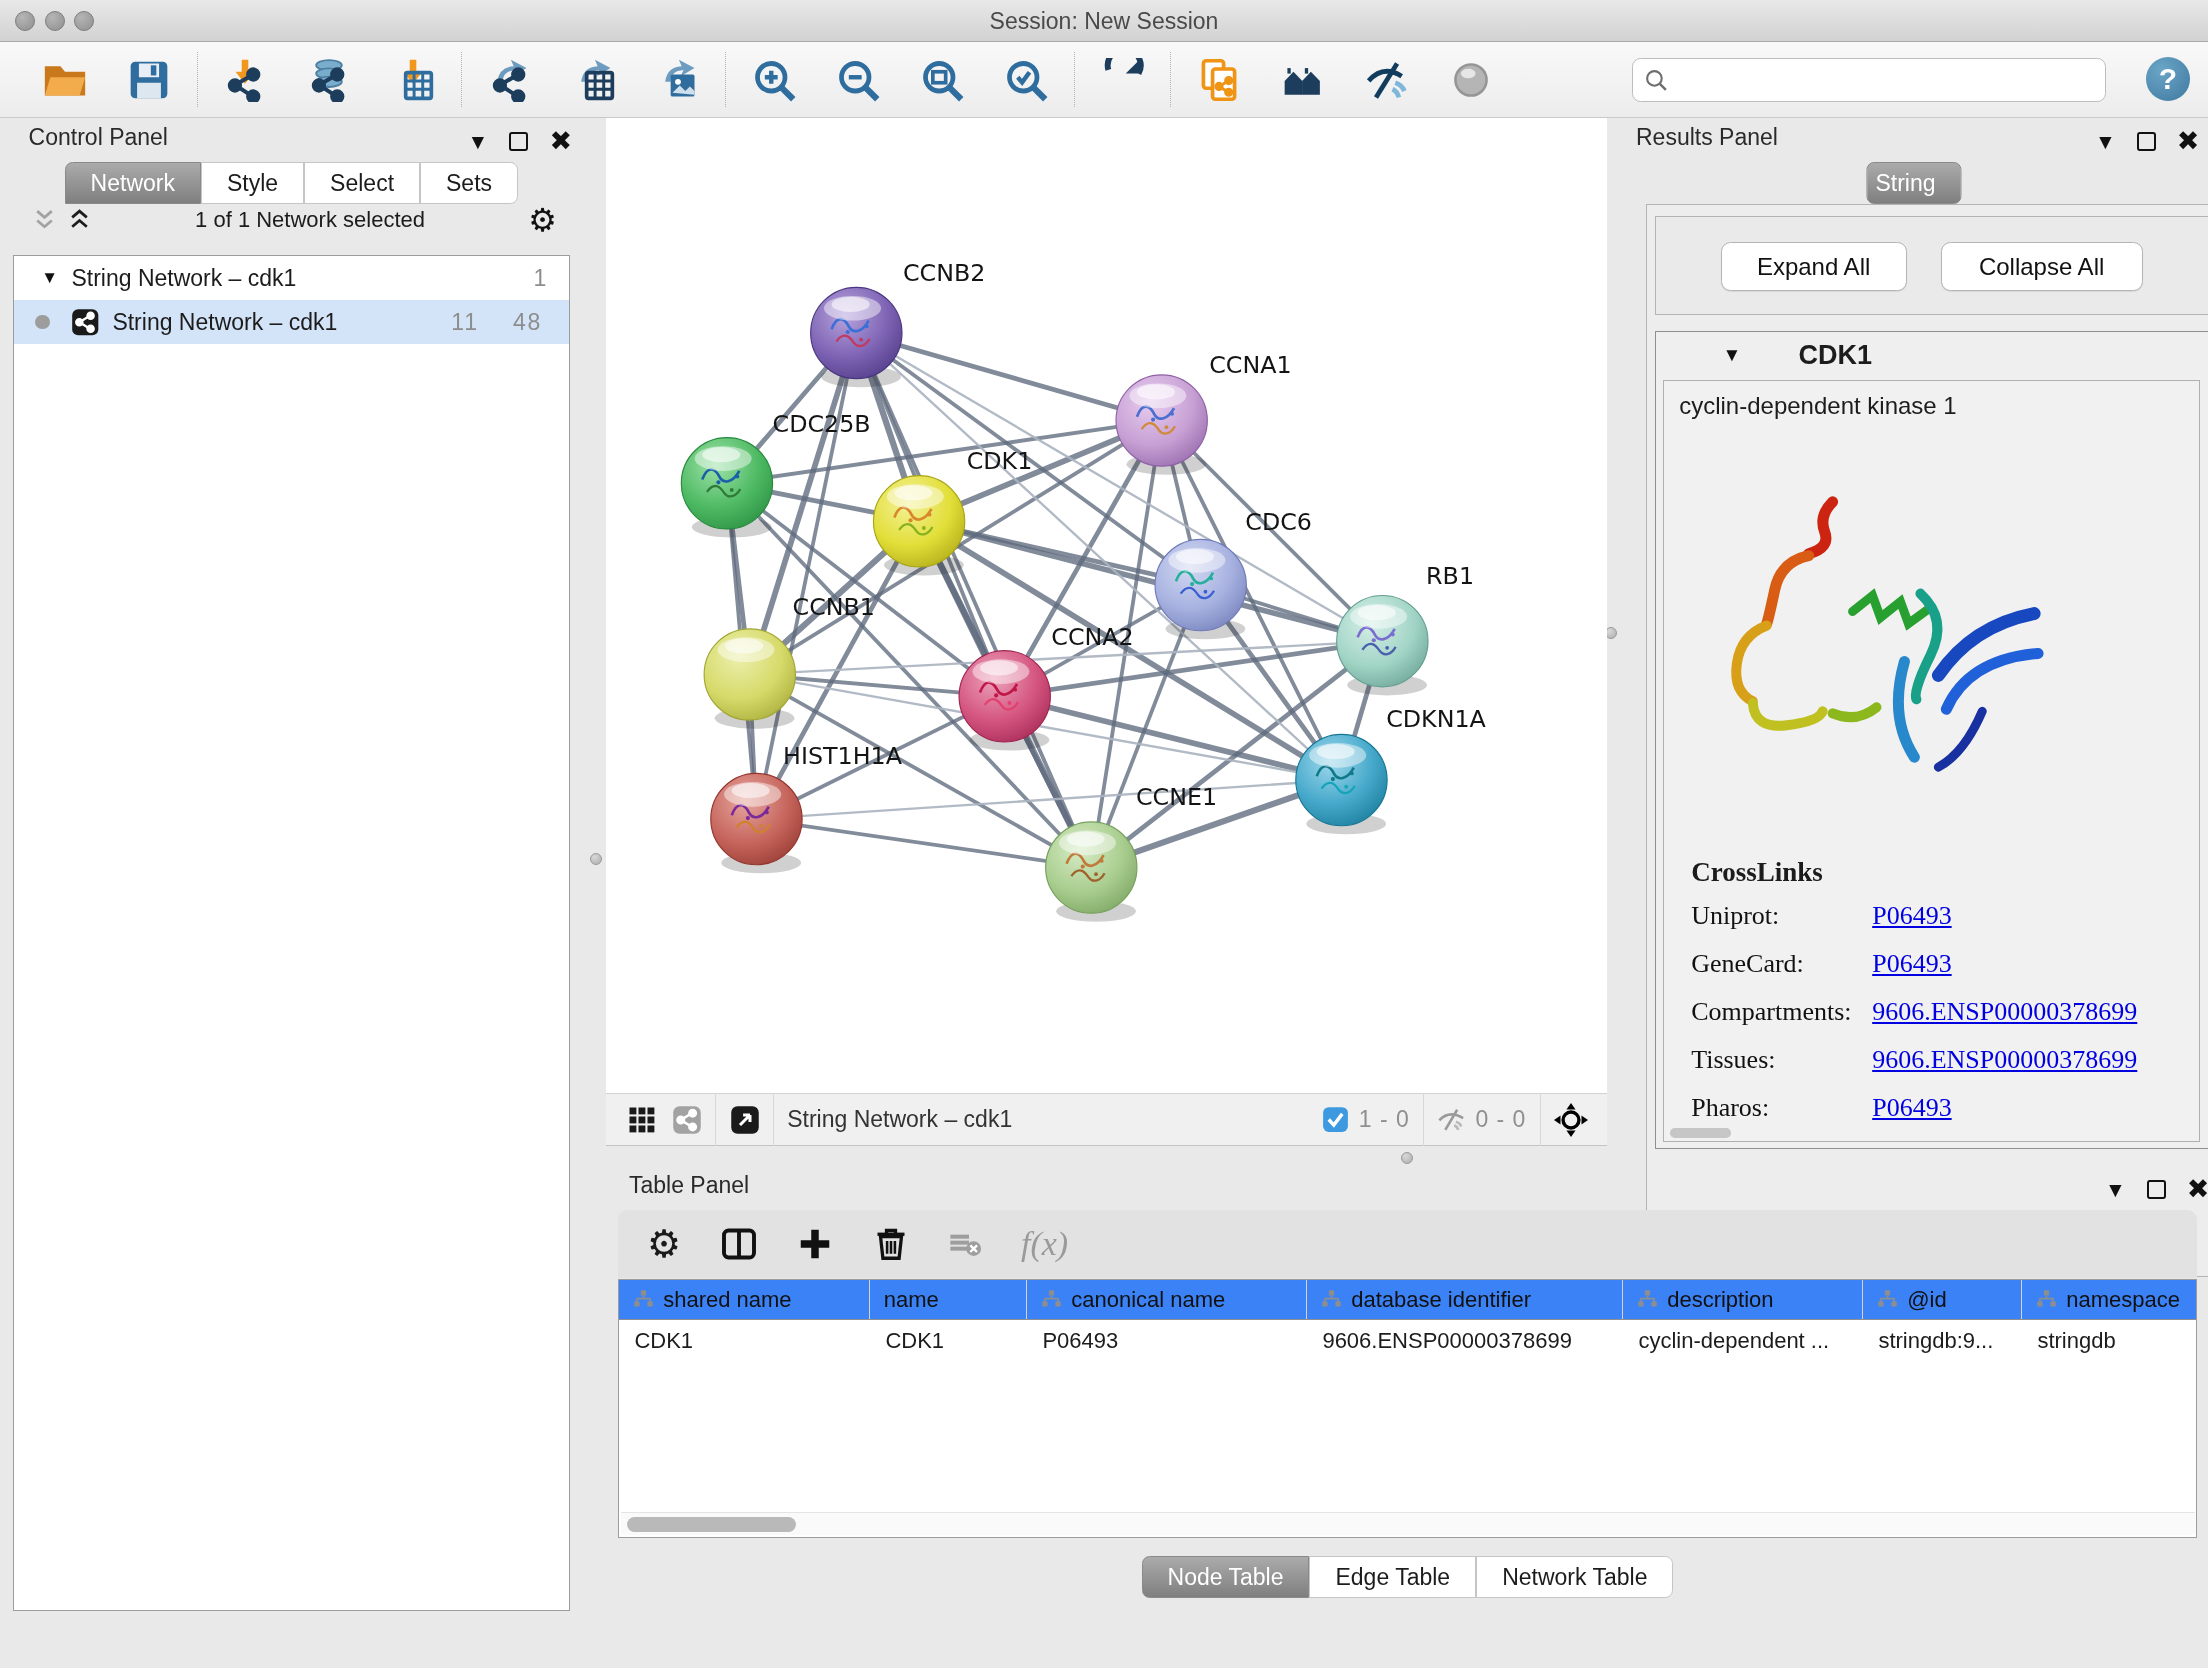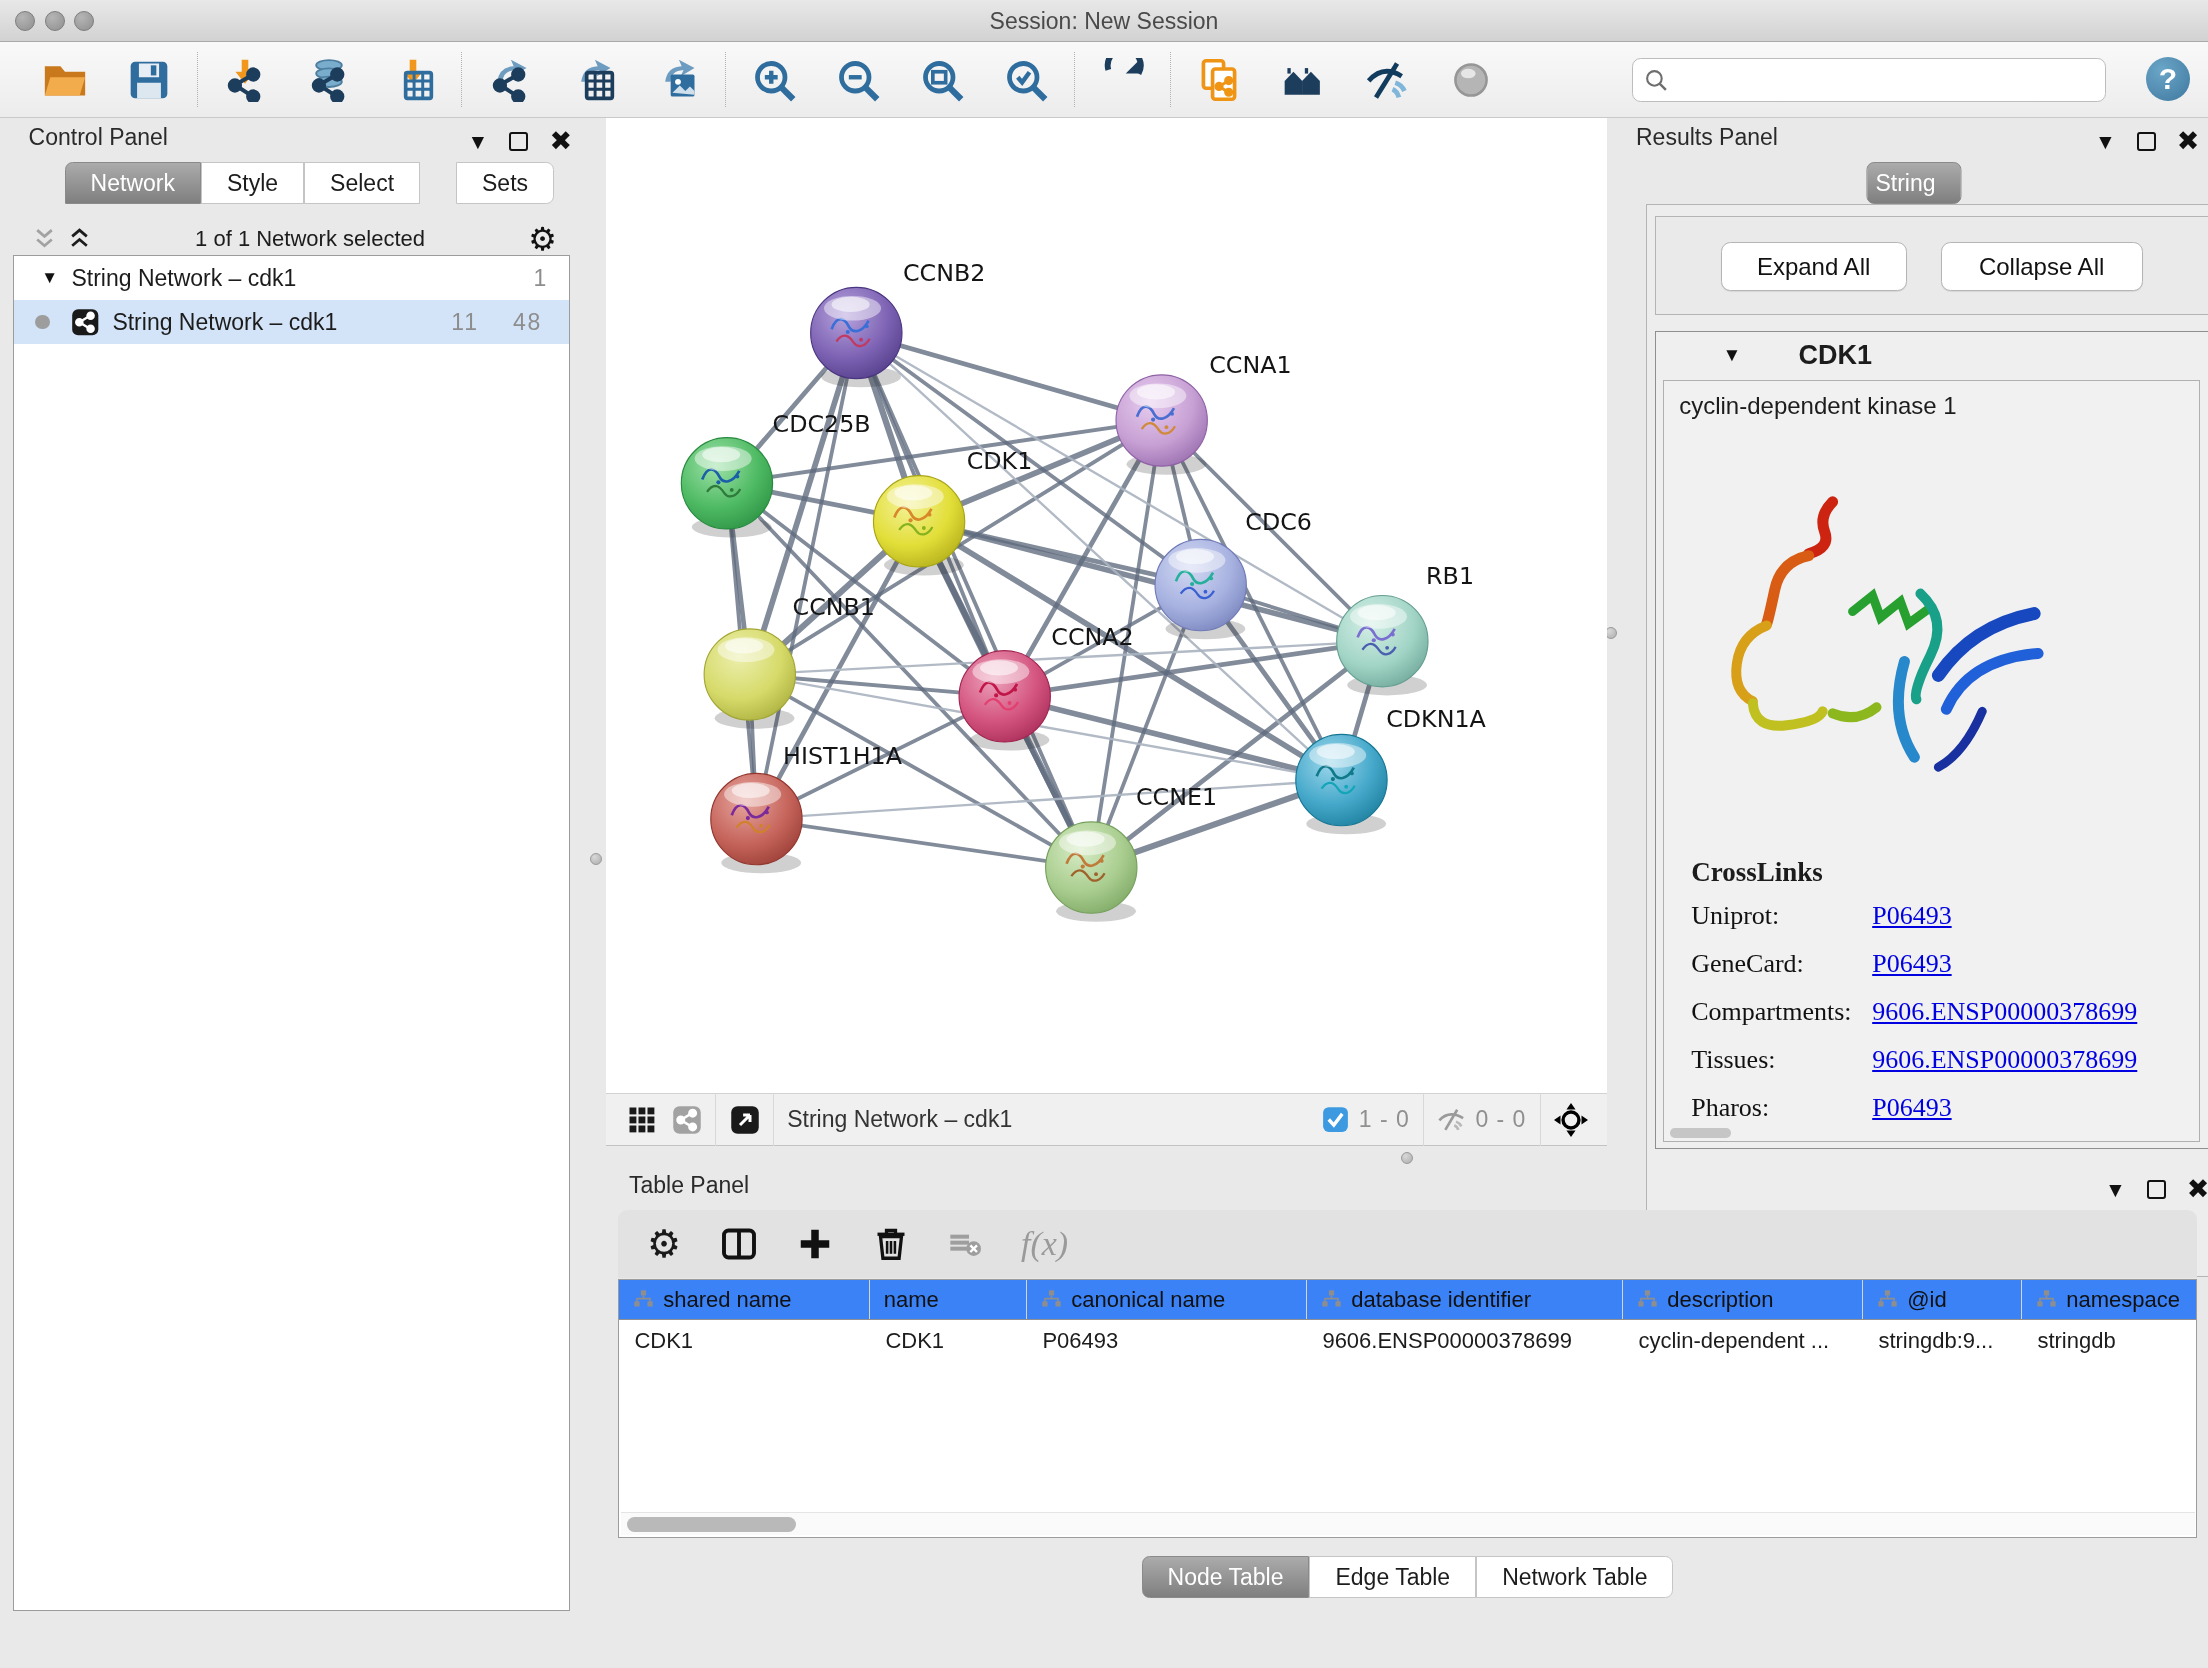--- a/index.html
+++ b/index.html
@@ -37,22 +37,22 @@
   .pc.square{width:19px;height:19px;border:2.9px solid #111;border-radius:2.9px;}
   .pc.x{font-size:27px;font-weight:bold;}
   .tab{height:42px;padding:0 25px;display:flex;align-items:center;justify-content:center;
     font-size:23px;background:#fff;border:1px solid #c5c5c5;}
   .tab.sel{background:linear-gradient(#ababab,#7f7f7f);color:#fff;border-color:#8a8a8a;}
 
   
   #control-panel{position:absolute;left:7.6px;top:118px;width:580px;height:1499px;}
   #cp-tabs{position:absolute;left:57px;top:44px;display:flex;}
   #cp-tabs .tab:first-child{border-radius:7.6px 0 0 0;}
-  #cp-tabs .tab:last-child{border-radius:0 7.6px 7.6px 0;margin-left:36px;}
-  #cp-sub{position:absolute;left:5.7px;top:99px;width:557px;height:44px;display:flex;align-items:center;justify-content:flex-end;}
+  #cp-tabs .tab:last-child{border-radius:0 7.6px 7.6px 0;}
+  #cp-sub{position:absolute;left:5.7px;top:80px;width:557px;height:44px;display:flex;align-items:center;justify-content:flex-end;}
   #cp-sub svg{width:25px;height:25px;}
   #cp-selector{flex:1;text-align:center;font-size:22px;}
   #cp-gear{font-size:32px;color:#111;margin-right:13.3px;line-height:1;}
   #cp-list{position:absolute;left:5.7px;top:137px;width:557px;height:1356px;background:#fff;border:1.9px solid #9c9c9c;}
   .net-row{display:flex;align-items:center;height:44px;font-size:23px;}
   .net-row .tri{margin:0 13.3px 0 27px;font-size:17px;}
   .net-row .cnt{color:#8d8d8d;margin-left:auto;margin-right:23px;}
   .net-row.sel{background:#d4e4f8;}
   .net-row .dot{width:14.3px;height:14.3px;border-radius:50%;background:#9d9d9d;margin:0 21px 0 21px;}
   .net-row .badge{width:28.5px;height:28.5px;margin-right:13.3px;}

